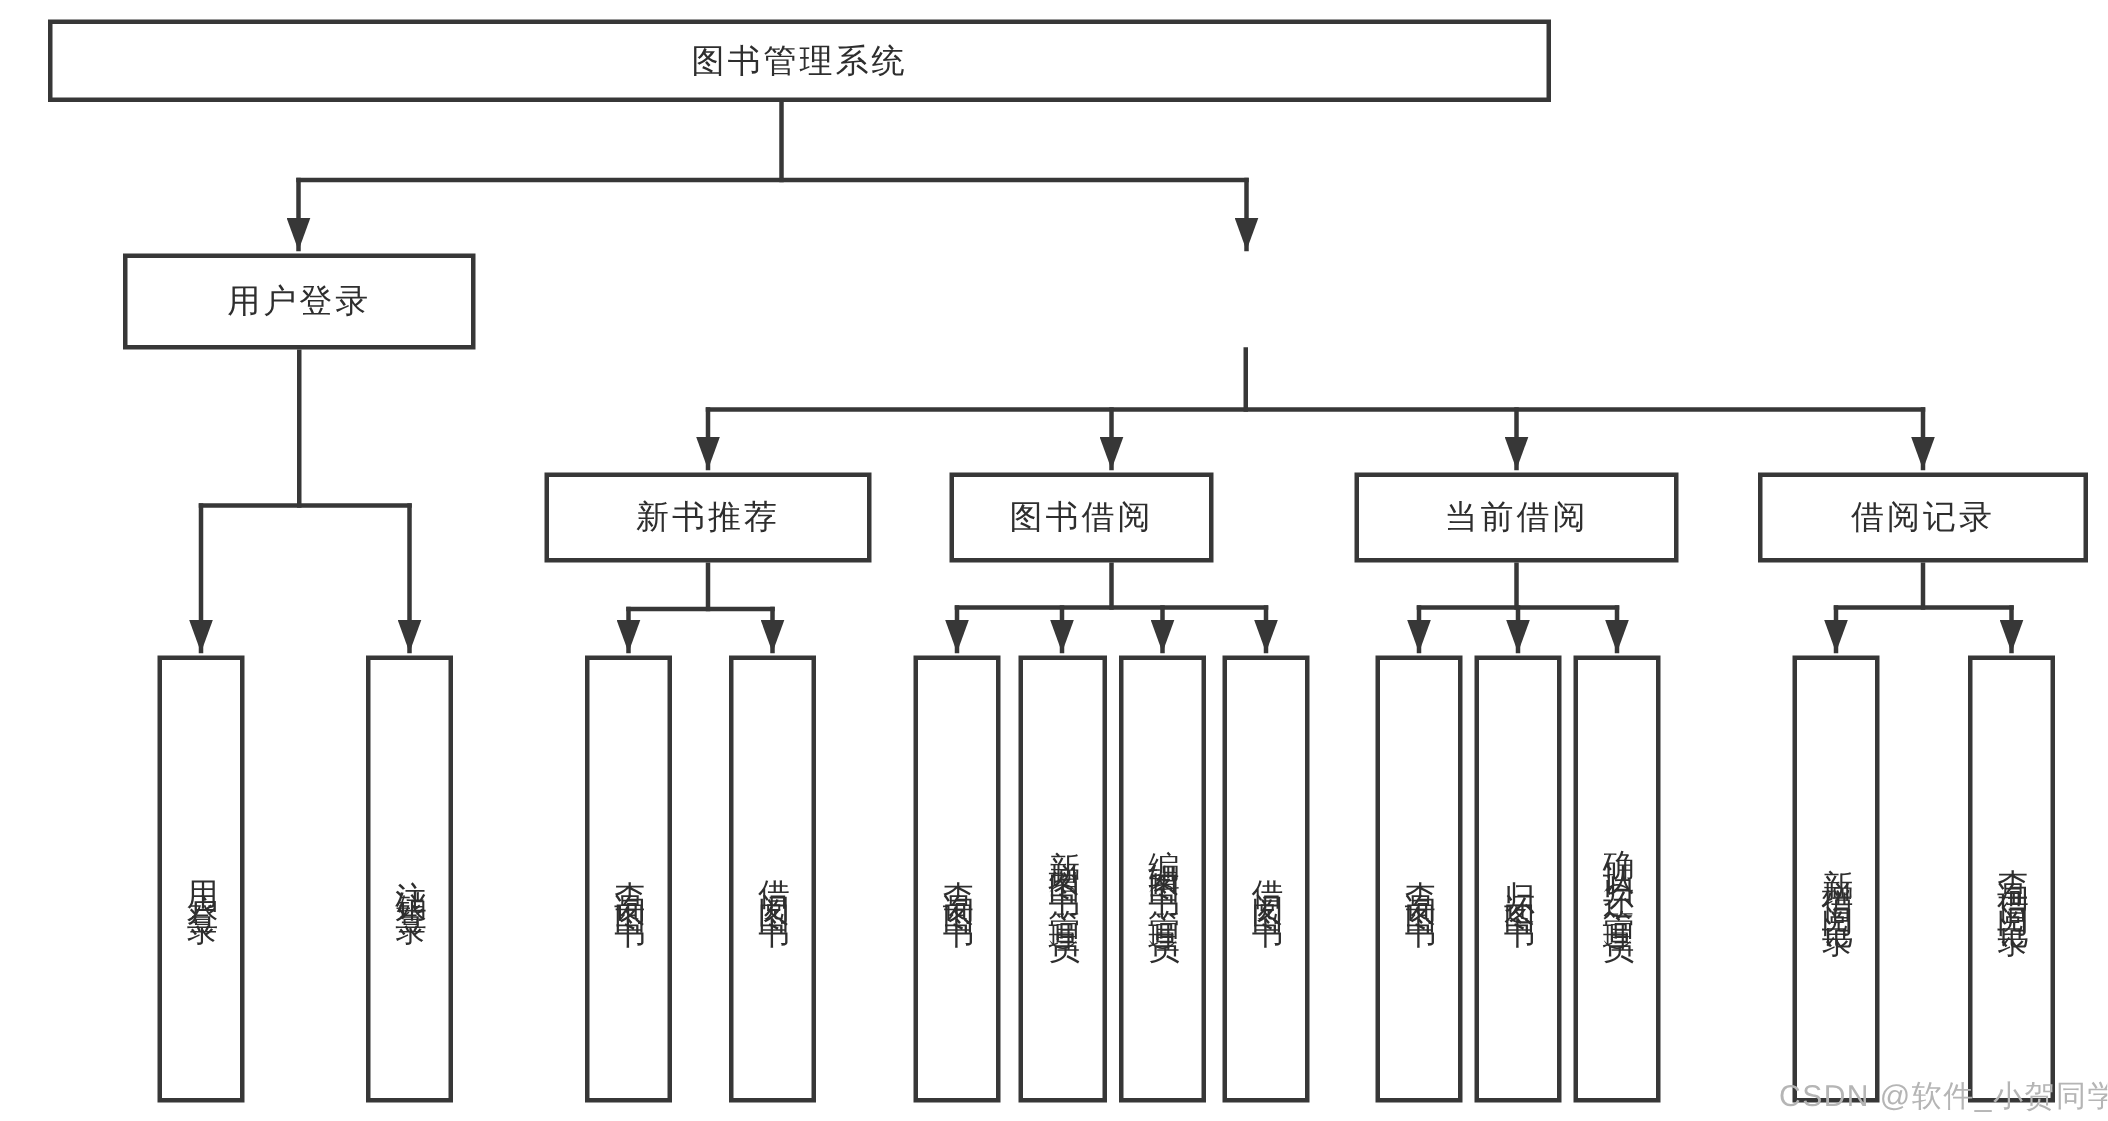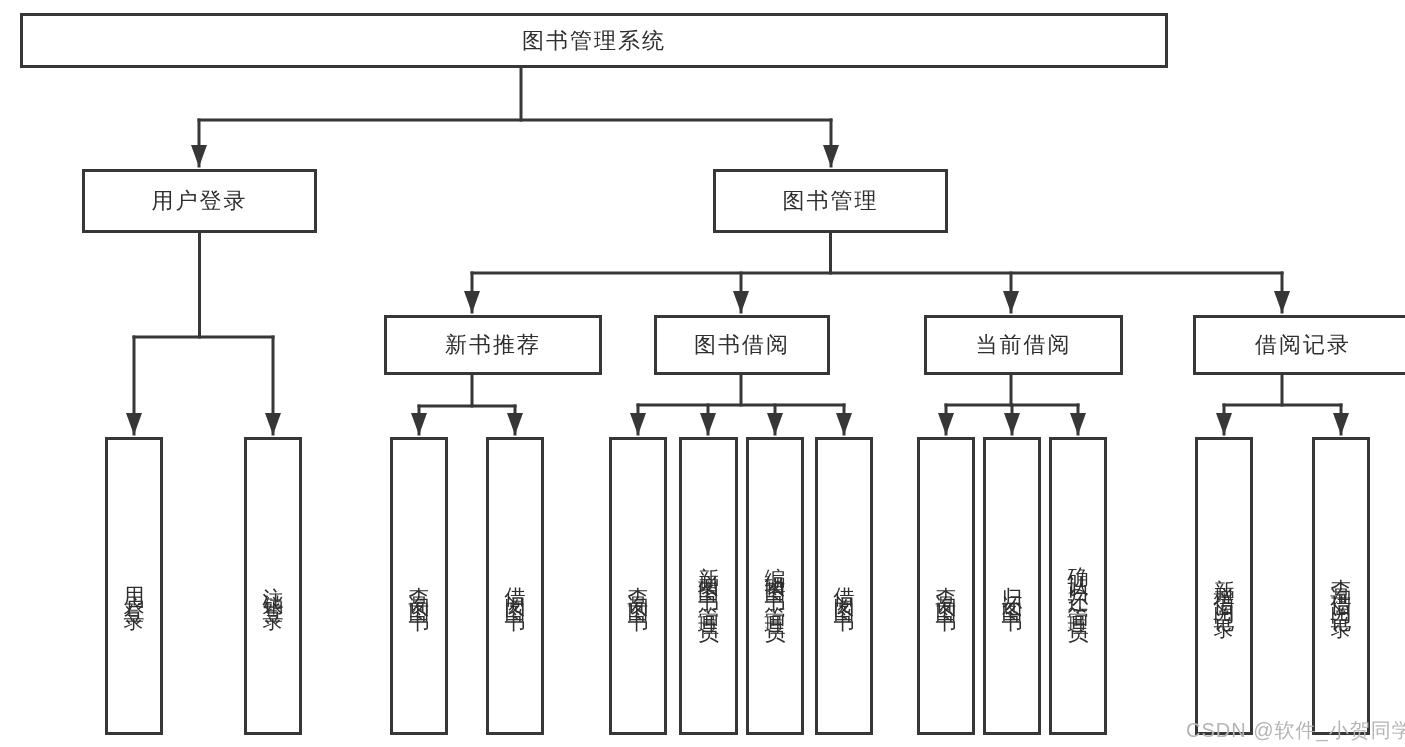--- a/index.html
+++ b/index.html
@@ -13,28 +13,28 @@
     border:3px solid var(--line,#373737); background:#ffffff;
     display:flex; align-items:center; justify-content:center;
     color:var(--text,#2e2e2e); font-size:22px; letter-spacing:2px;
     white-space:nowrap;
   }
   .vtext {
     writing-mode:vertical-rl; text-orientation:mixed;
     font-size:21px; letter-spacing:8px; line-height:1.05;
   }
   
-  .n-root   { left:20px;  top:13px;  width:1148px; height:55px; }
+  .n-root   { left:32px;  top:13px;  width:1002px; height:55px; }
   .n-login  { left:82px;  top:169px; width:235px;  height:64px; }
   .n-mgmt   { left:713px; top:169px; width:235px;  height:64px; }
   
-  .n-l3     { top:315px; height:60px;margin-left:21px; }
+  .n-l3     { top:315px; height:60px; }
   .n-rec    { left:363px;  width:218px; }
   .n-borrow { left:633px;  width:176px; }
-  .n-cur    { left:903px;  width:199px; }
+  .n-cur    { left:903px;  width:216px; }
   .n-hist   { left:1172px; width:220px; }
   
   .n-l4   { top:437px; height:298px; width:58px; }
   .p-a1 { left:105px; }  .p-a2 { left:244px; }
   .p-b1 { left:390px; }  .p-b2 { left:486px; }
   .p-c1 { left:609px; }  .p-c2 { left:679px; width:59px; } .p-c3 { left:746px; } .p-c4 { left:815px; }
   .p-d1 { left:917px; }  .p-d2 { left:983px; } .p-d3 { left:1049px; }
   .p-e1 { left:1195px; } .p-e2 { left:1312px; }
   .watermark {
     position:absolute; left:1186px; top:717px;
@@ -93,21 +93,20 @@
       <path d="M1282,375 V405"></path>
       <path d="M1224,405 H1341"></path>
       <path d="M1224,405 V434" marker-end="url(#arw)"></path>
       <path d="M1341,405 V434" marker-end="url(#arw)"></path>
     </g>
   </svg>
 
   <div class="box n-root">图书管理系统</div>
 
   <div class="box n-login">用户登录</div>
-  <div class="box n-mgmt">图书管理</div>
 
   <div class="box n-l3 n-rec">新书推荐</div>
   <div class="box n-l3 n-borrow">图书借阅</div>
   <div class="box n-l3 n-cur">当前借阅</div>
   <div class="box n-l3 n-hist">借阅记录</div>
 
   <div class="box n-l4 p-a1">
     <span class="vtext">用户登录</span>
   </div>
   <div class="box n-l4 p-a2">

